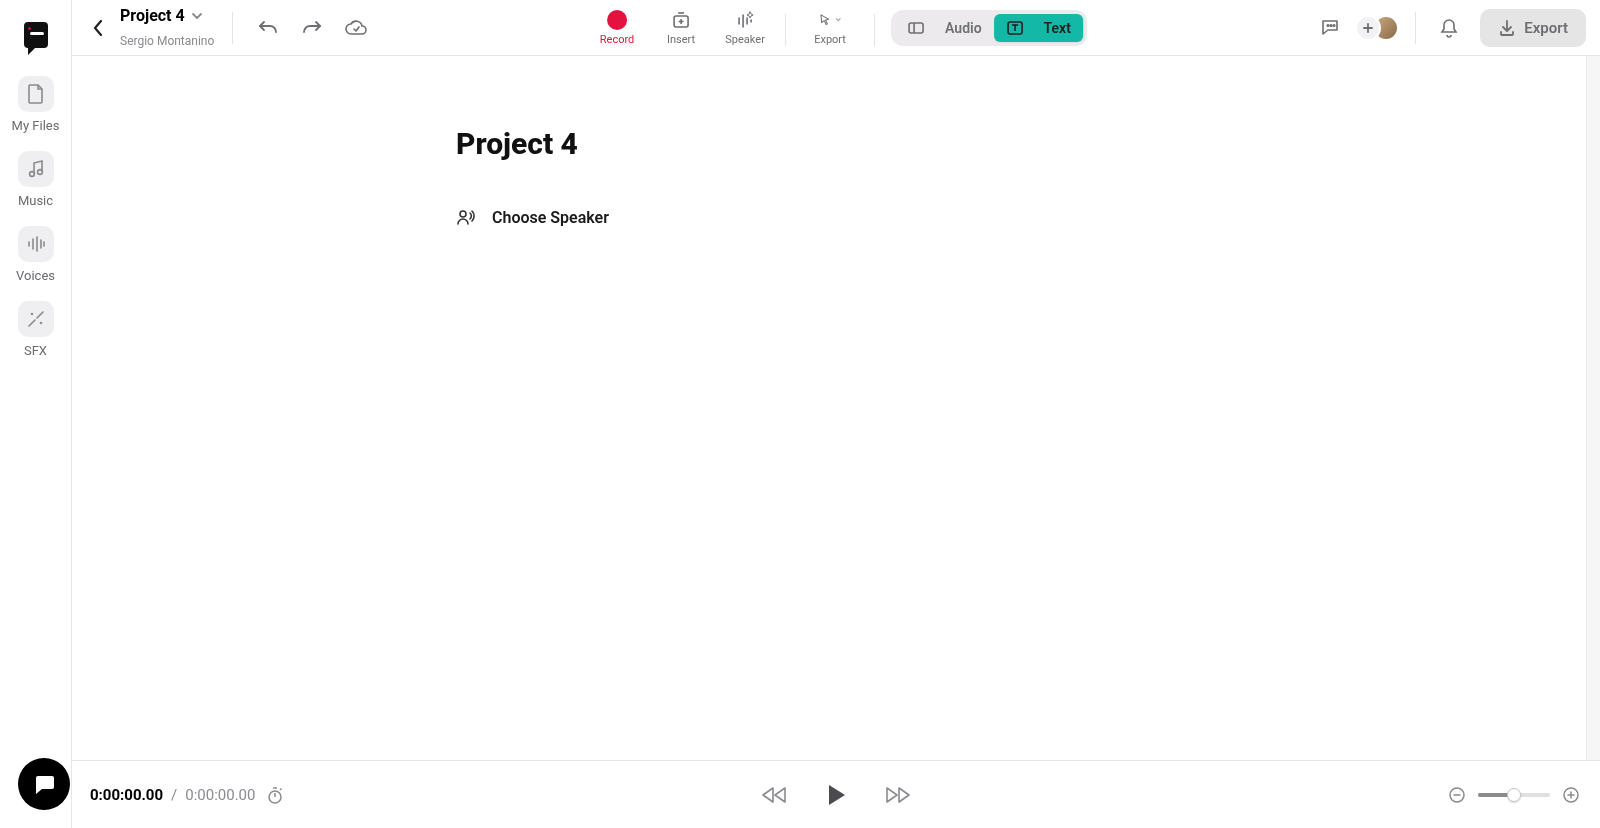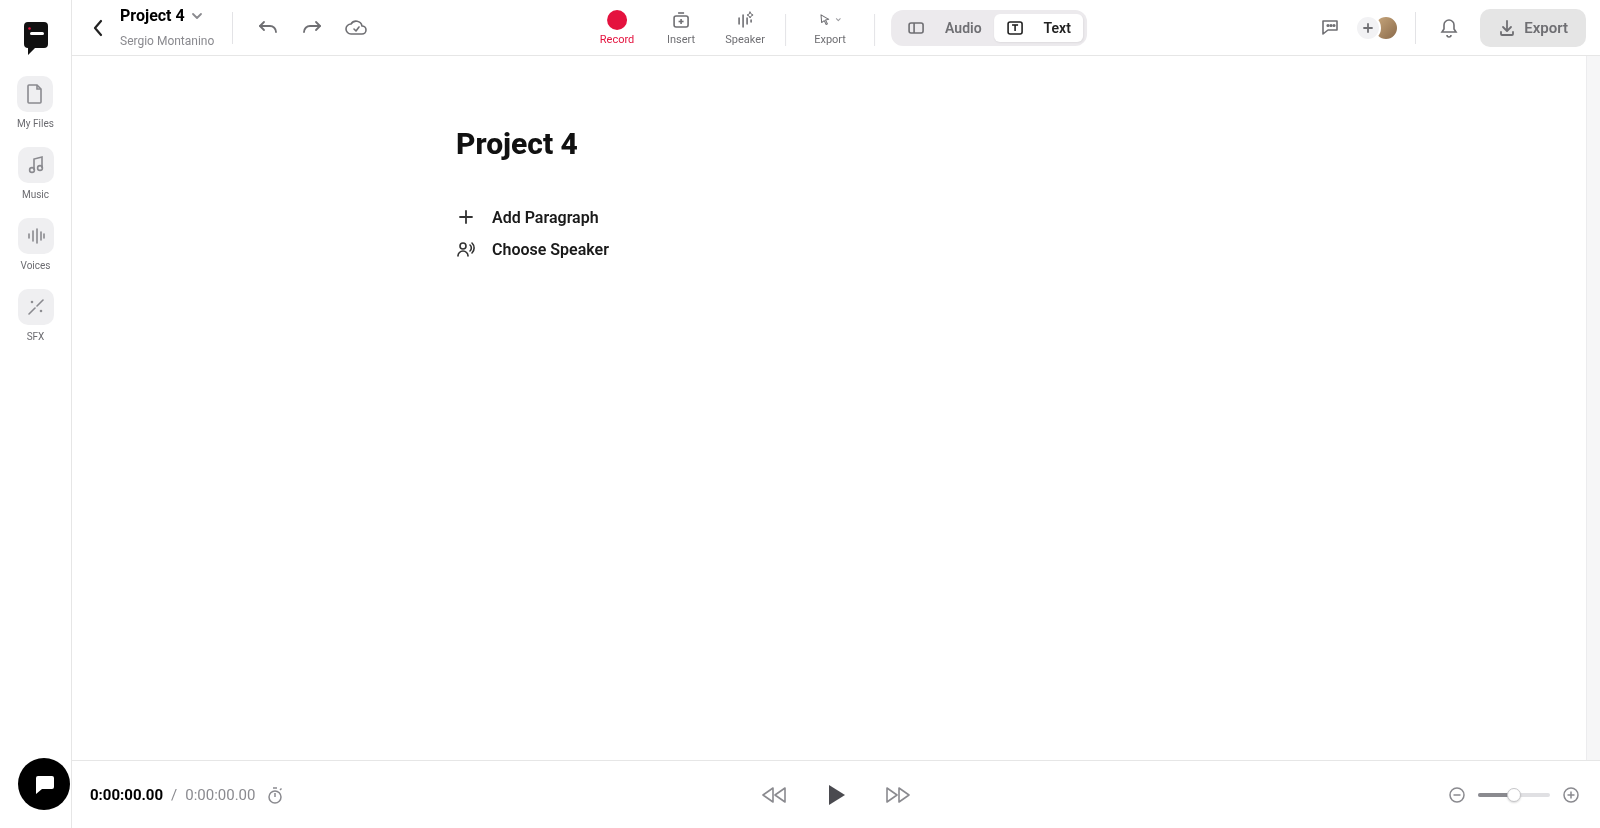--- a/index.html
+++ b/index.html
@@ -9,21 +9,21 @@
   
   .sidebar {
     position: absolute; left: 0; top: 0; bottom: 0;
     width: 72px; border-right: 1px solid #e6e6e6;
     display: flex; flex-direction: column; align-items: center;
     padding-top: 18px; gap: 18px; color: #6f6f73; background: #fff; z-index: 5;
   }
   .logo-box { width: 36px; height: 40px; display:flex; align-items:center; justify-content:center; }
   .side-item { display:flex; flex-direction:column; align-items:center; gap:6px; cursor:pointer; }
   .side-icon-box { width:36px;height:36px;border-radius:10px;background:#efeff1;display:flex;align-items:center;justify-content:center; }
-  .side-label { font-size:10px; color:#6b6b70; }
+  .side-label { font-size:13px; color:#6b6b70; }
 
   
   .topbar {
     position:absolute; left:72px; right:0; top:0; height:56px;
     border-bottom:1px solid #e6e6e6; display:flex; align-items:center;
     padding:0 14px; gap:10px; background:#fff; z-index:4;
   }
   .chev { width:24px;height:24px;display:flex;align-items:center;justify-content:center;cursor:pointer;color:#333; }
   .proj-block { display:flex; flex-direction:column; line-height:1.1; }
   .proj-title-row { display:flex; align-items:center; gap:6px; font-weight:700; font-size:16px; }
@@ -31,21 +31,21 @@
   .vdiv { width:1px; height:32px; background:#e3e3e6; margin:0 8px; }
   .icon-btn { width:34px;height:34px;display:flex;align-items:center;justify-content:center;cursor:pointer;color:#6f6f73;border-radius:8px; }
   .top-action { display:flex; flex-direction:column; align-items:center; width:64px; cursor:pointer; gap:2px; }
   .top-action-icon { width:22px;height:22px;display:flex;align-items:center;justify-content:center; color:#6f6f73; }
   .top-action-label { font-size:11px; color:#6f6f73; }
   .record .top-action-label { color:#e4123e; }
   .record-dot { width:20px;height:20px;border-radius:50%;background:#e4123e; }
   .spacer { flex:1; }
   .segmented { display:flex; align-items:center; background:#eceaed; border-radius:12px; padding:4px; gap:0; }
   .segmented .seg { display:flex; align-items:center; gap:20px; padding:6px 12px; font-size:14px; font-weight:600; cursor:pointer; border-radius:8px; color:#6f6f73; }
-  .segmented .seg.active { background:#ffffff; color:#222; box-shadow:0 1px 2px rgba(0,0,0,0.06);border-radius:6px; }
+  .segmented .seg.active { background:#14b8a6; color:#222; box-shadow:0 1px 2px rgba(0,0,0,0.06);border-radius:6px; }
   .right-cluster { display:flex; align-items:center; gap:8px; margin-left:10px; }
   .avatar-group { display:flex; align-items:center; }
   .avatar { width:26px;height:26px;border-radius:50%;border:2px solid #fff;display:flex;align-items:center;justify-content:center;font-size:16px; background:#e0d2c3; }
   .avatar.plus { background:#f2f2f4; color:#6f6f73; margin-right:-8px; z-index:2; }
   .avatar.user { background:linear-gradient(135deg,#c9a87e,#8a6a4a); z-index:1; }
   .export-btn { display:flex; align-items:center; gap:8px; background:#e5e5e5; color:#6f6f73; font-weight:600; font-size:15px; padding:10px 18px; border-radius:10px; cursor:pointer; margin-left:6px; }
 
   
   .main {
     position:absolute; left:72px; right:0; top:56px; bottom:50px; overflow:auto;
@@ -277,29 +277,20 @@
           <path d="M3 13 v2 a1 1 0 0 0 1 1 h10 a1 1 0 0 0 1 -1 v-2"></path>
       </svg>
       <span>Export</span>
     </div>
   </div>
 </div>
 
 <div class="main">
   <div class="doc">
     <h1 class="doc-title">Project 4</h1>
-    <div class="doc-row">
-      <span class="doc-row-icon">
-        <svg width="16" height="16" viewBox="0 0 16 16" stroke="#333" stroke-width="1.8" stroke-linecap="round">
-            <line x1="8" y1="2" x2="8" y2="14"></line>
-            <line x1="2" y1="8" x2="14" y2="8"></line>
-          </svg>
-      </span>
-      <span>Add Paragraph</span>
-    </div>
     <div class="doc-row">
       <span class="doc-row-icon">
         <svg width="20" )="" viewBox="0 0 20 18" fill="none" stroke="#333" stroke-width="1.6" stroke-linecap="round">
           <circle cx="7" cy="6" r="3"></circle>
             <path d="M2 16 a5 5 0 0 1 10 0"></path>
           <path d="M14 5 a4 4 0 0 1 0 6"></path>
             <path d="M16 3 a7 7 0 0 1 0 10"></path>
         </svg>
       </span>
       <span>Choose Speaker</span>

